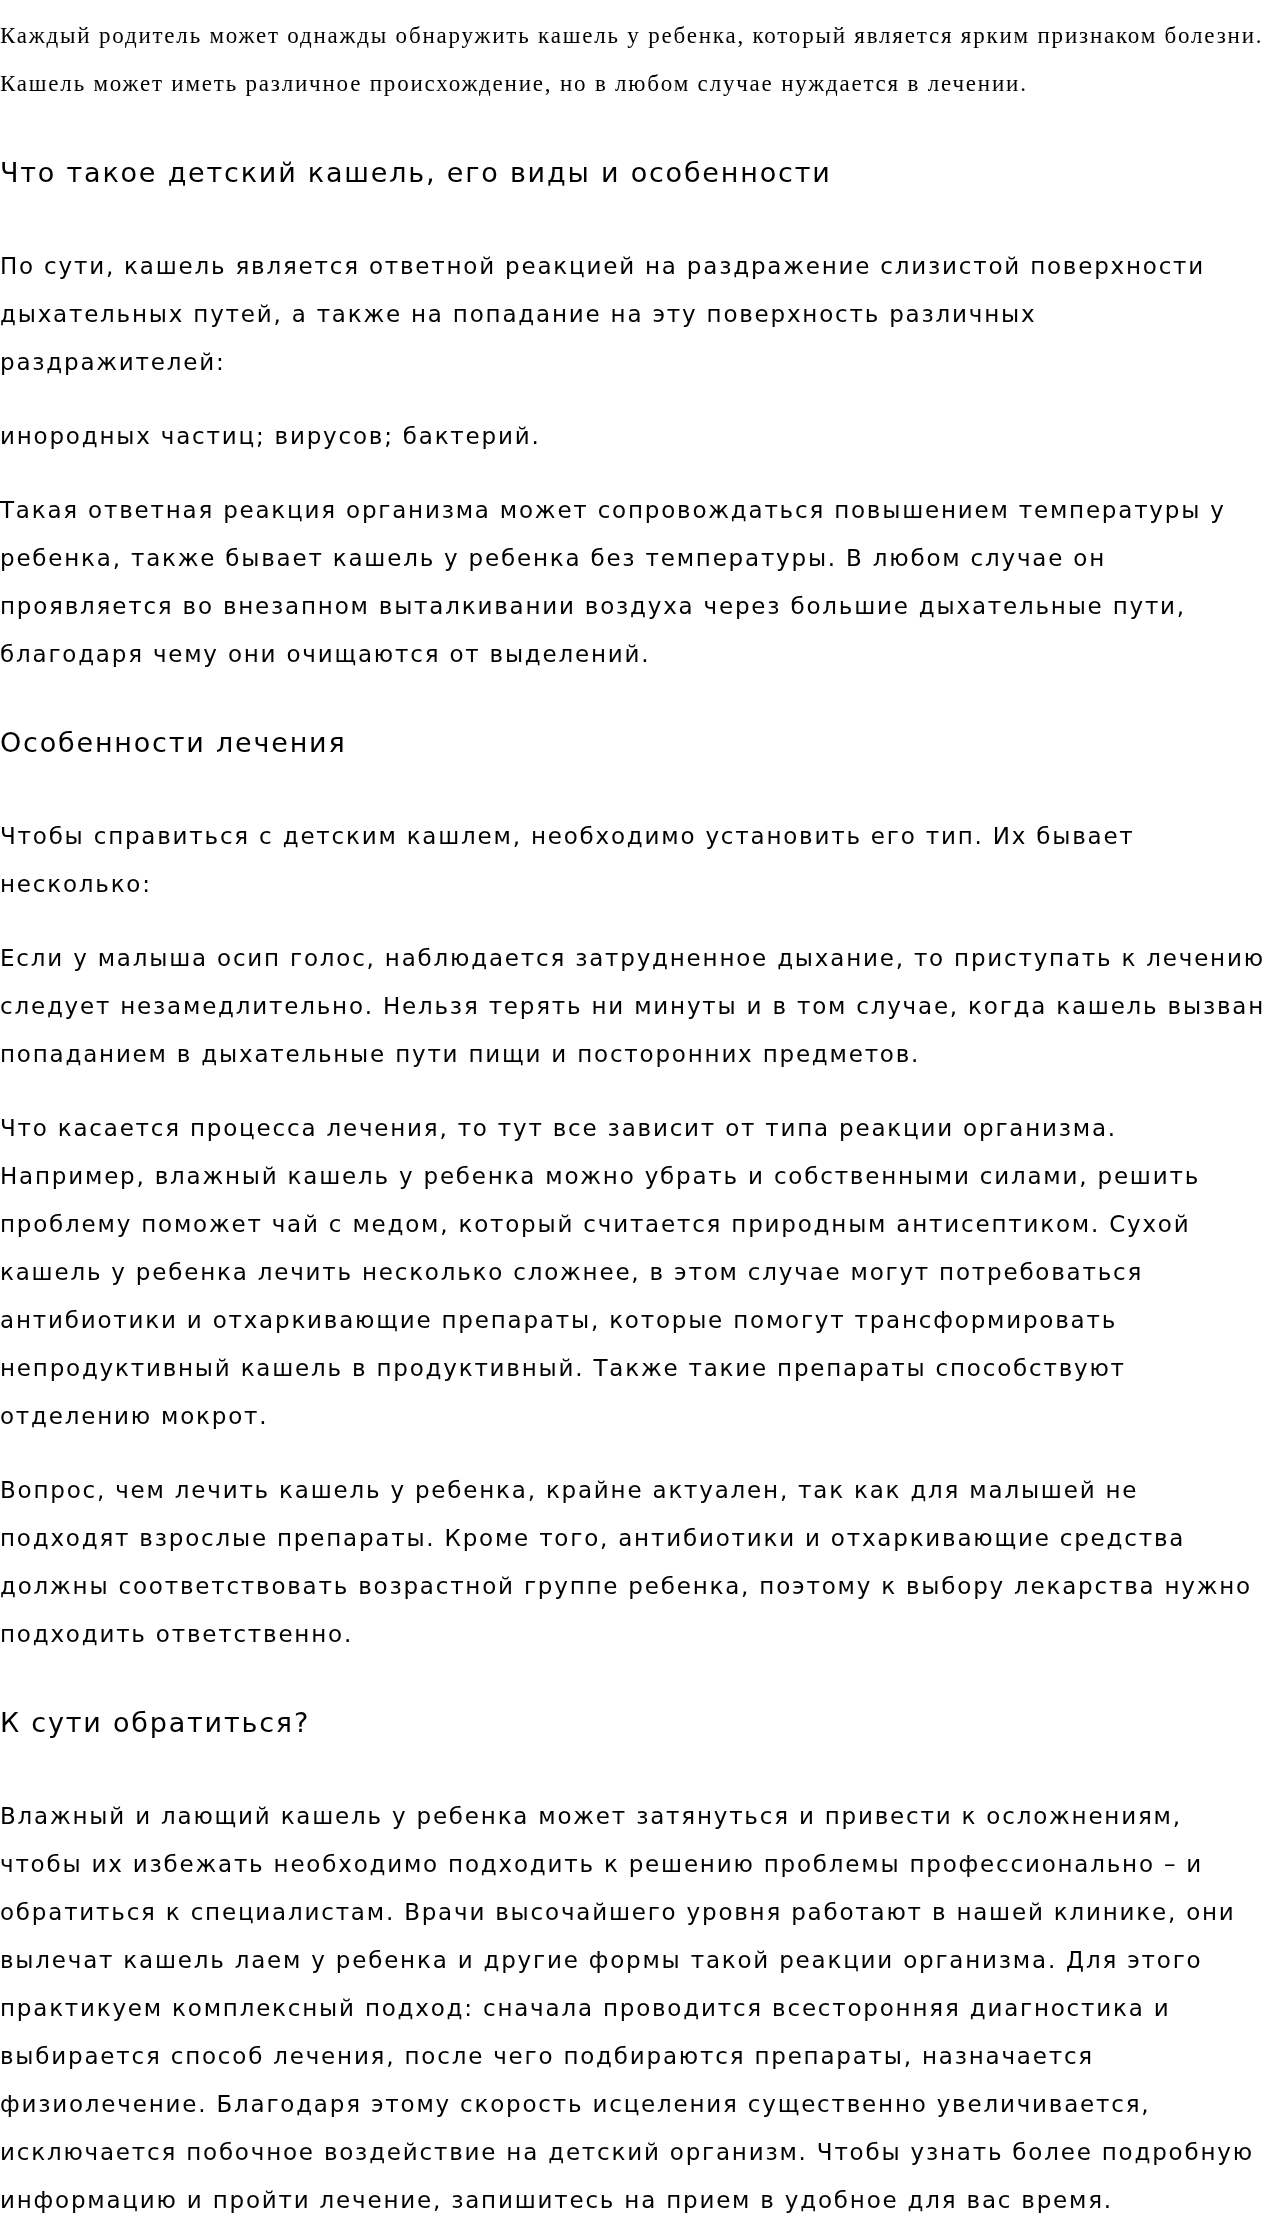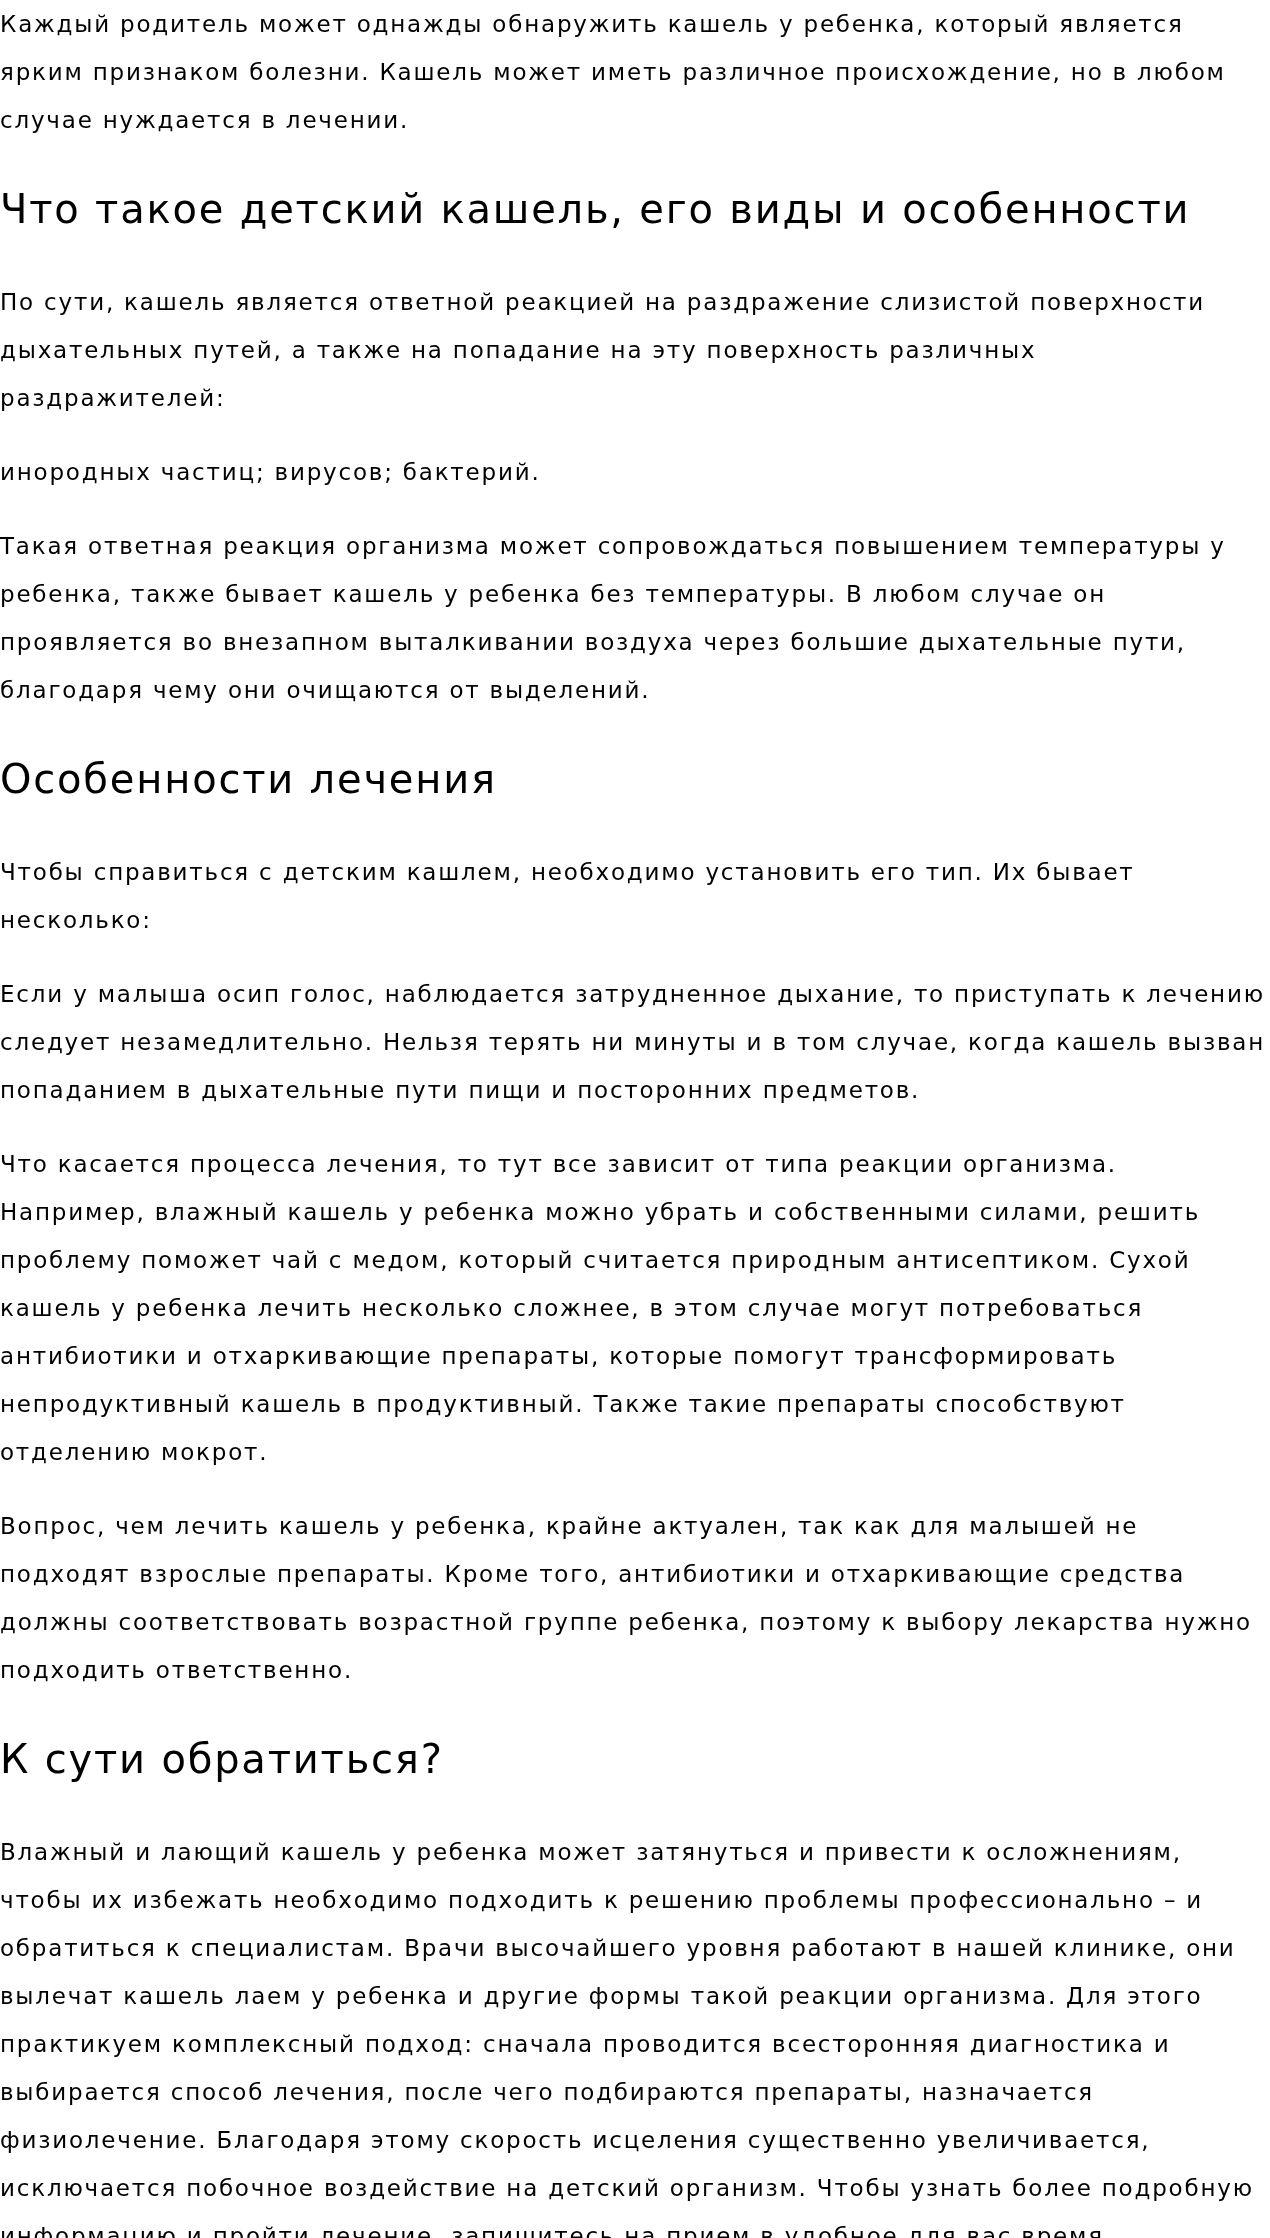--- a/index.html
+++ b/index.html
@@ -16,27 +16,27 @@
     font-family: "DejaVu Sans", "Liberation Sans", sans-serif;
     font-size: 23px;
     line-height: 48px;
     letter-spacing: 1.8px;
     text-align: left;
   }
   .doc p {
     margin: 26px 0;
   }
   .doc h2 {
-    font-size: 40px;
+    font-size: 27px;
     line-height: 50px;
     font-weight: 400;
     letter-spacing: 1.8px;
     margin: 40px 0 44px 0;
   }
-  .doc > :first-child { margin-top: 0; }
+  .doc > :first-child { margin-top: 12px; font-family: Liberation Serif, serif; }
   .doc > :last-child  { margin-bottom: 0; }
 </style>
 </head>
 <body>
 
 <article class="doc">
 
   <p>Каждый родитель может однажды обнаружить кашель у ребенка, который является ярким признаком болезни. Кашель может иметь различное происхождение, но в любом случае нуждается в лечении.</p>
 
   <h2>Что такое детский кашель, его виды и особенности</h2>

